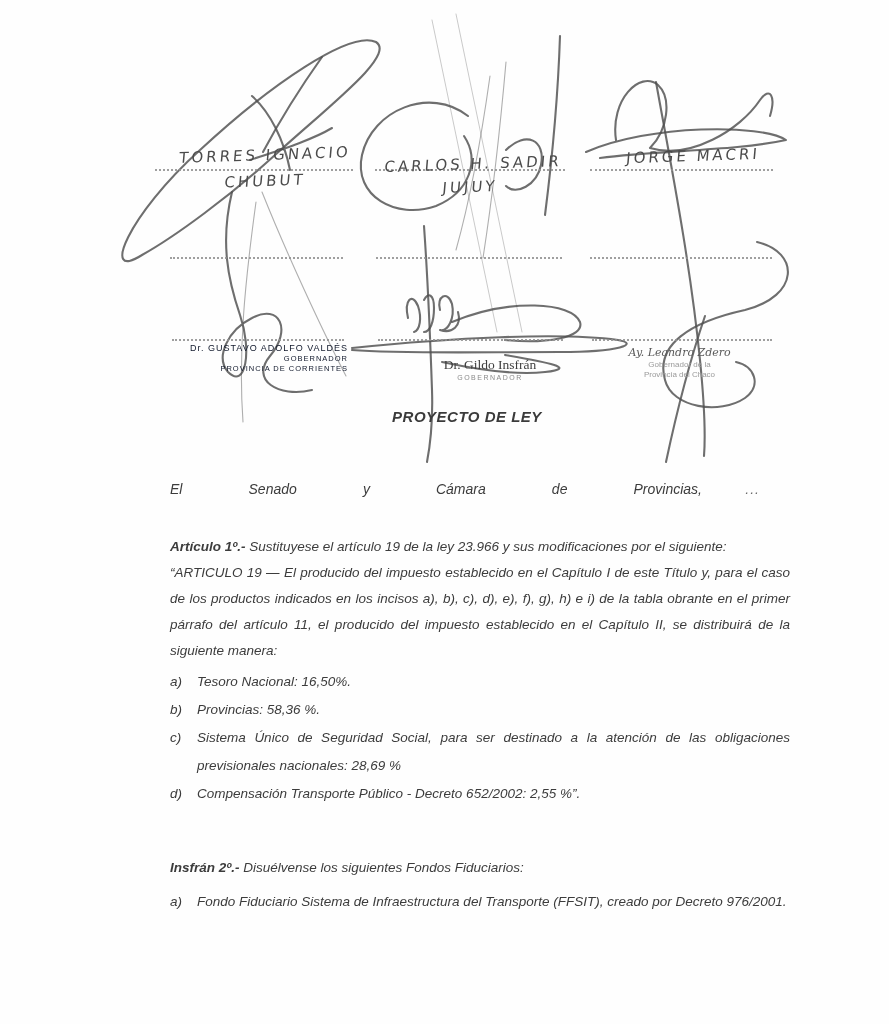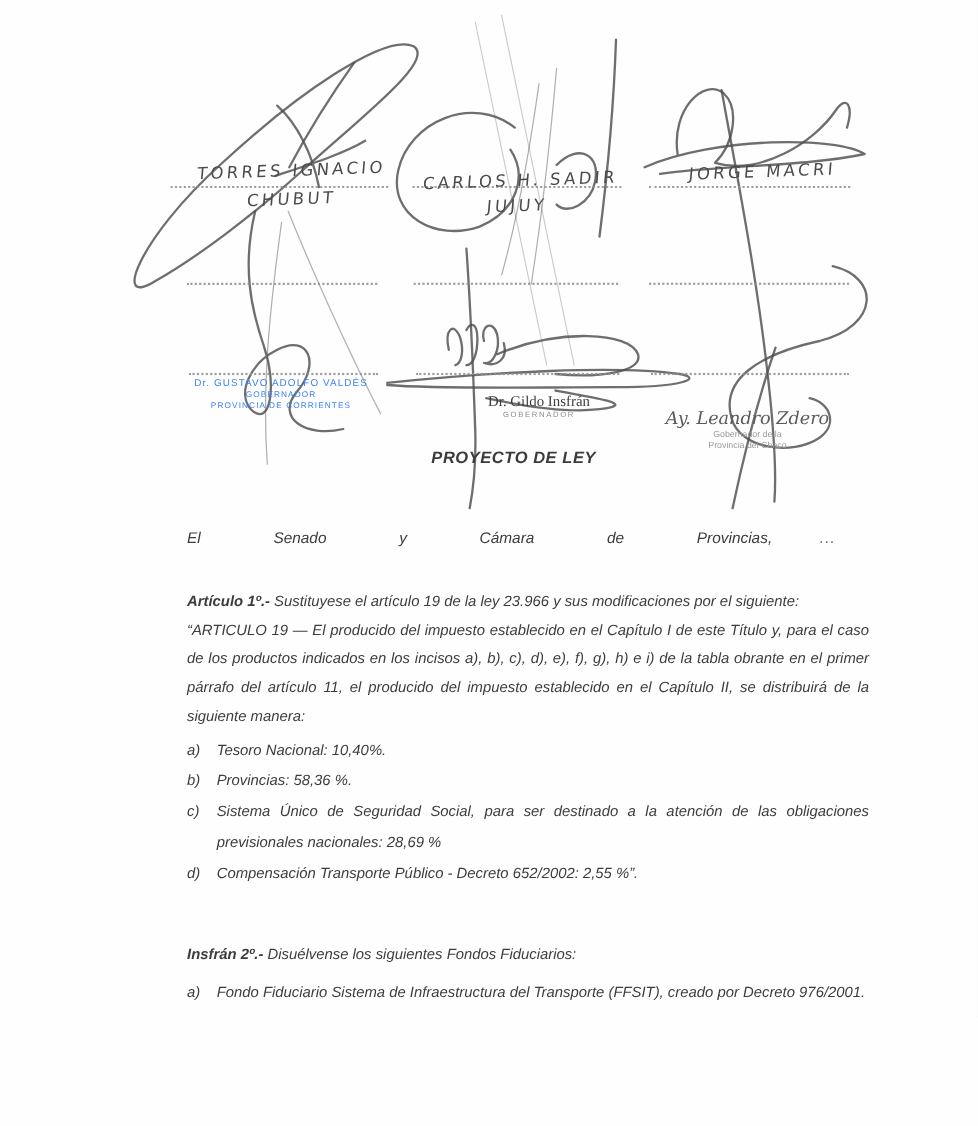--- a/index.html
+++ b/index.html
@@ -29,26 +29,26 @@
     letter-spacing:3px;
     font-size:15px;
     text-align:center;
     transform:rotate(-2deg) skewX(-7deg);
     white-space:nowrap;
   }
   
   .plabel{position:absolute;text-align:center;line-height:1.25;}
   .plabel .l1{display:block;}
   .plabel .l2,.plabel .l3{display:block;}
-  .lbl-valdes{color:#3b82f6;letter-spacing:1px;}
+  .lbl-valdes{color:#0f172a;letter-spacing:1px;text-align:right;}
   .lbl-valdes .l1{font-size:9px;}
   .lbl-valdes .l2,.lbl-valdes .l3{font-size:7.5px;}
   .lbl-insfran .l1{font-family:"Liberation Serif",serif;font-size:13.5px;color:#3e3e3e;}
   .lbl-insfran .l2{font-size:7px;letter-spacing:1.5px;color:#8a8a8a;}
-  .lbl-zdero .l1{font-family:"DejaVu Serif",serif;font-style:italic;font-size:16px;color:#5a5a5a;margin-top:24px;}
+  .lbl-zdero .l1{font-family:"DejaVu Serif",serif;font-style:italic;font-size:11px;color:#5a5a5a;}
   .lbl-zdero .l2,.lbl-zdero .l3{font-size:8px;color:#9a9a9a;}
   
   .doc-title{
     position:absolute;left:170px;top:408px;width:618px;
     text-align:center;transform:translateX(-12px);
     font-style:italic;font-weight:bold;font-size:15px;
     letter-spacing:.5px;color:#3b3b3b;
   }
   .opening{
     position:absolute;left:170px;top:481px;width:618px;
@@ -155,21 +155,21 @@
   </div>
 
   <div class="body-block art1">
     <p><span class="art-label">Artículo 1º.-</span> <span>Sustituyese el artículo 19 de la ley 23.966 y sus modificaciones por el siguiente:</span></p>
     <p>“ARTICULO 19 — El producido del impuesto establecido en el Capítulo I de este Título y, para el caso de los productos indicados en los incisos a), b), c), d), e), f), g), h) e i) de la tabla obrante en el primer párrafo del artículo 11, el producido del impuesto establecido en el Capítulo II, se distribuirá de la siguiente manera:</p>
   </div>
 
   <div class="body-block" style="top:668px;">
     <div class="litem">
       <span class="marker">a)</span>
-      <span class="itext">Tesoro Nacional: 10,40%.</span>
+      <span class="itext">Tesoro Nacional: 16,50%.</span>
     </div>
     <div class="litem">
       <span class="marker">b)</span>
       <span class="itext">Provincias: 58,36 %.</span>
     </div>
     <div class="litem">
       <span class="marker">c)</span>
       <span class="itext">Sistema Único de Seguridad Social, para ser destinado a la atención de las obligaciones previsionales nacionales: 28,69 %</span>
     </div>
     <div class="litem">

